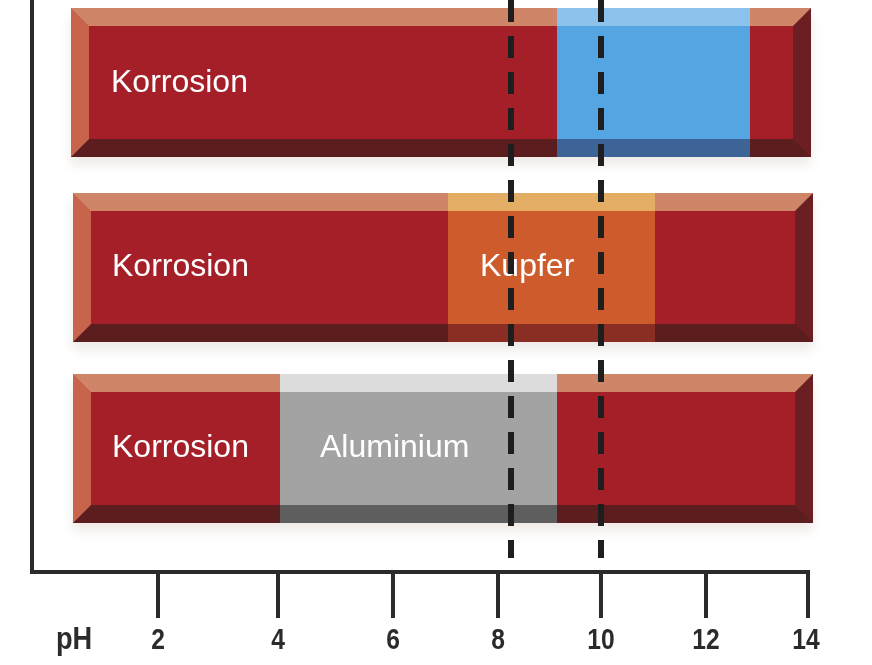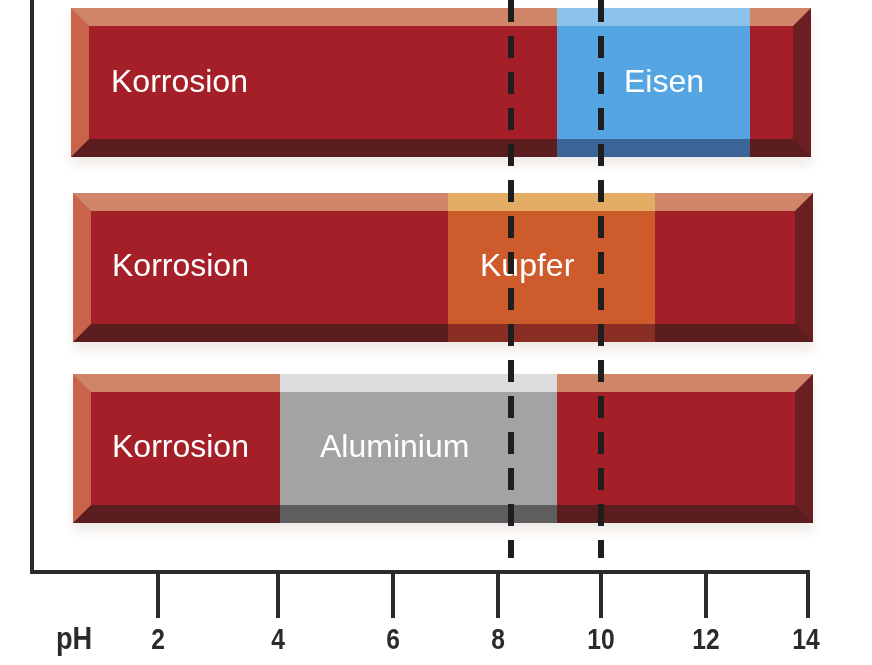--- a/index.html
+++ b/index.html
@@ -28,21 +28,20 @@
   <div class="seg" style="left:0;width:100%;background:#a51f28;"></div>
   <div class="bev-top" style="background:#cf8567;"></div>
   <div class="bev-bot" style="background:#5c1d1e;"></div>
   <div class="bev-l" style="background:#c9644c;"></div>
   <div class="bev-r" style="background:#6b1f22;"></div>
   <div class="seg" style="left:486px;width:193px;background:#55a5e2;">
     <div class="bev-top" style="background:#8dc2ed;"></div>
     <div class="bev-bot" style="background:#3c6496;"></div>
   </div>
   <span class="label" style="left:40px;top:73px;">Korrosion</span>
-  <span class="label" style="left:553px;top:73px;">Eisen</span>
 </div>
 
 <div class="bar" style="left:73px;top:193px;width:740px;">
   <div class="seg" style="left:0;width:100%;background:#a51f28;"></div>
   <div class="bev-top" style="background:#cf8567;"></div>
   <div class="bev-bot" style="background:#5c1d1e;"></div>
   <div class="bev-l" style="background:#c9644c;"></div>
   <div class="bev-r" style="background:#6b1f22;"></div>
   <div class="seg" style="left:375px;width:207px;background:#cd5b2b;">
     <div class="bev-top" style="background:#e3ad66;"></div>

